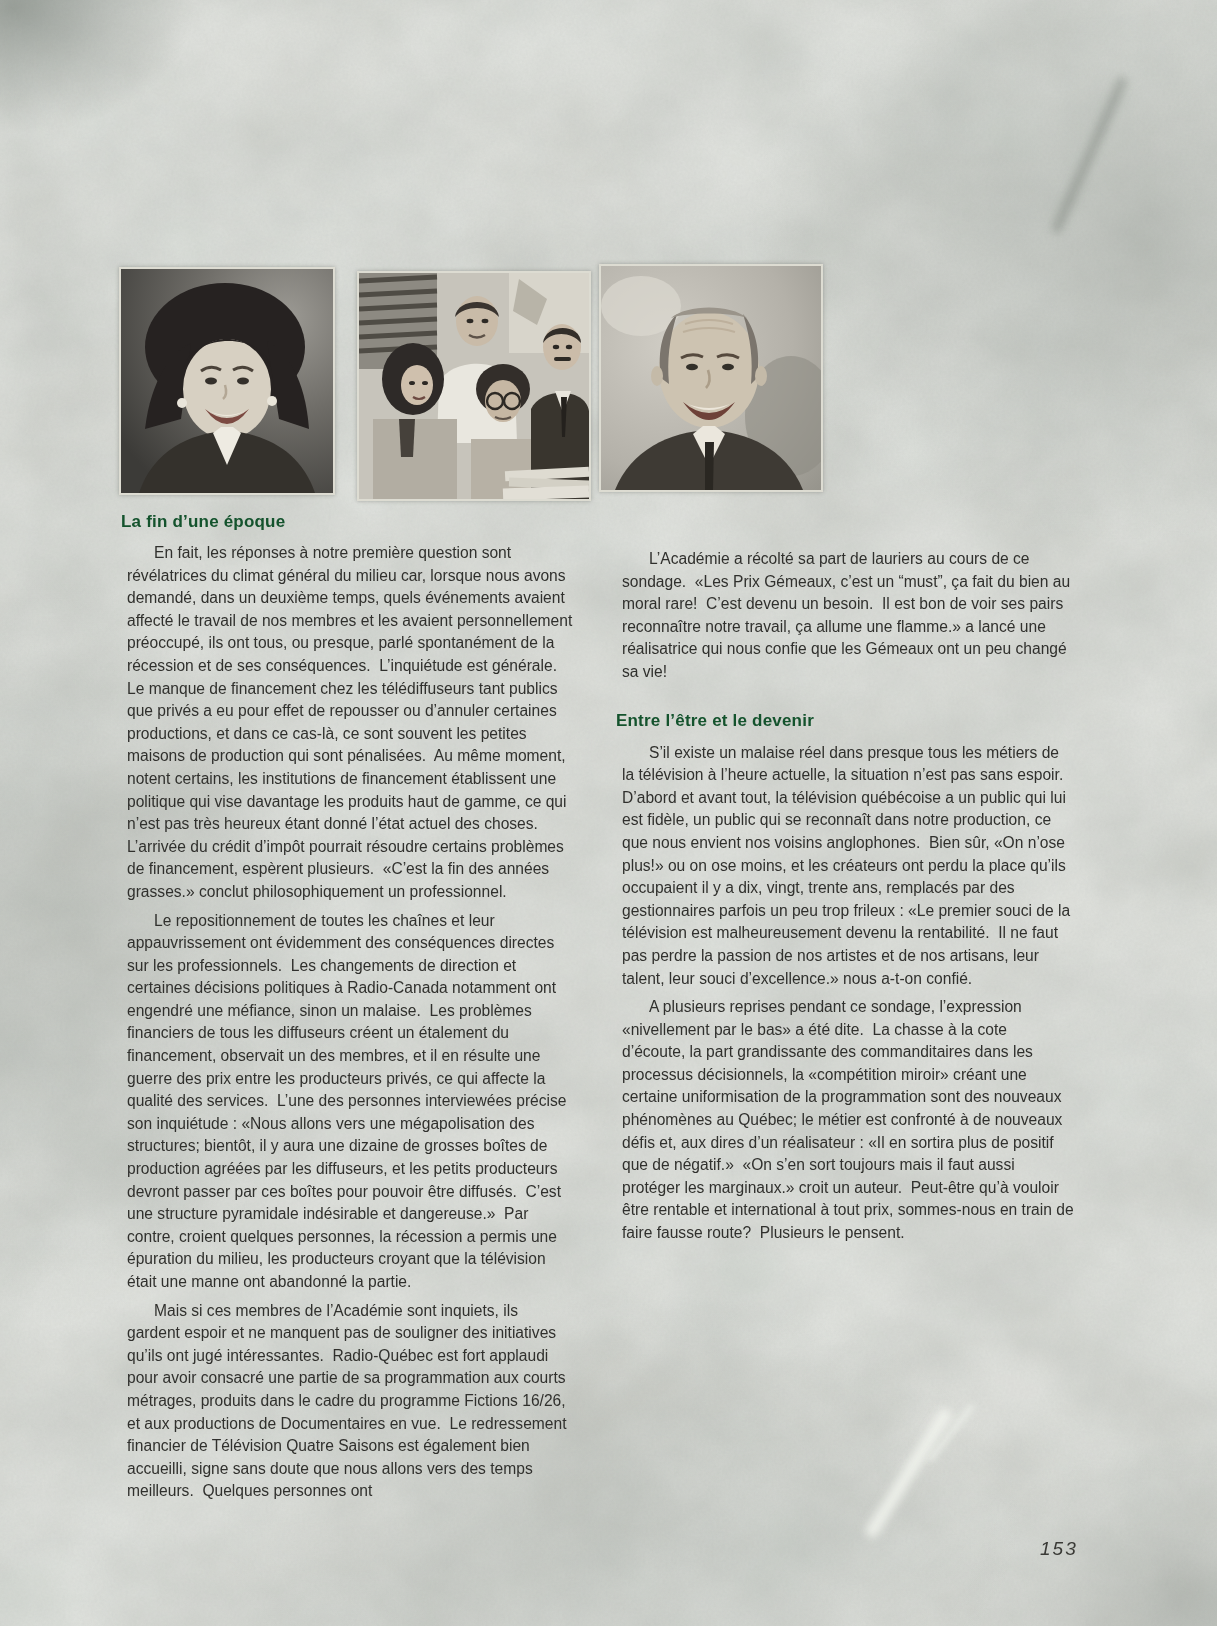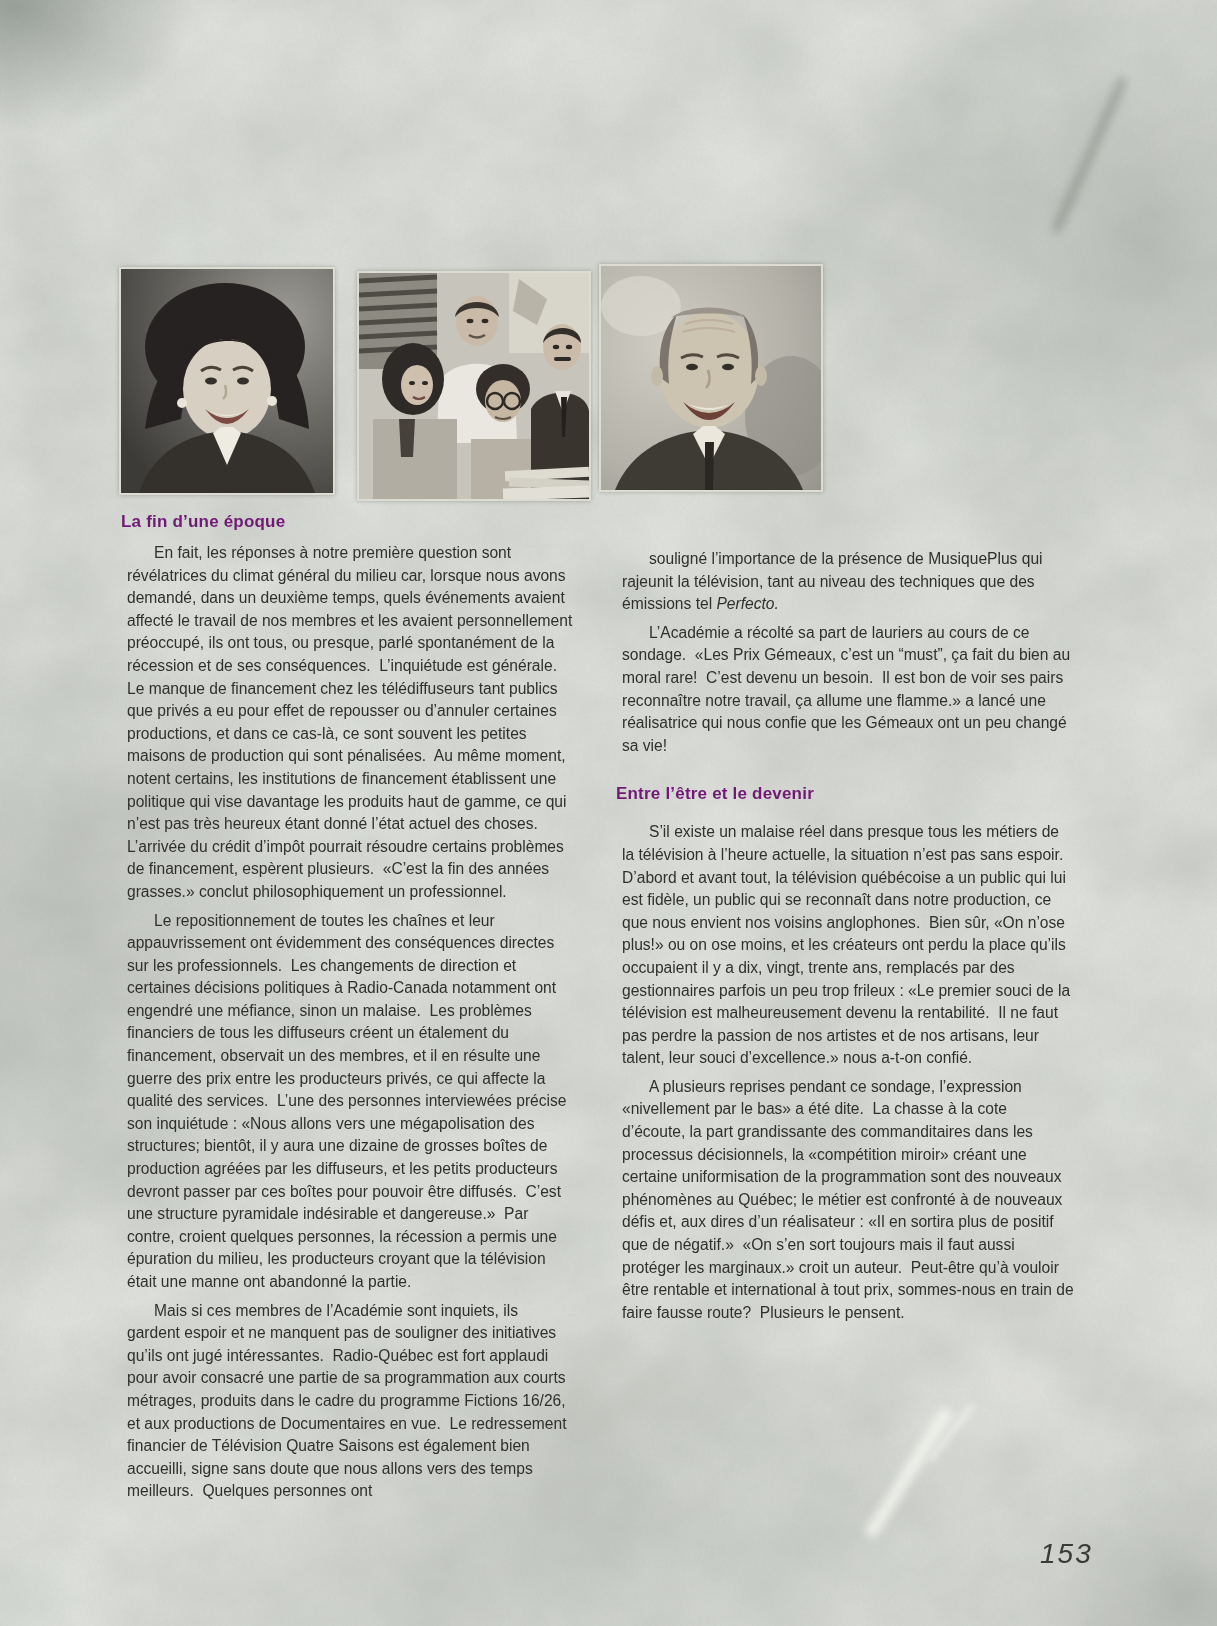--- a/index.html
+++ b/index.html
@@ -40,32 +40,32 @@
   .photo svg{display:block;}
   .photo-1{left:119px;top:267px;width:212px;height:224px;}
   .photo-2{left:357px;top:271px;width:230px;height:226px;}
   .photo-3{left:599px;top:264px;width:220px;height:224px;}
 
   .col{position:absolute;z-index:2;font-size:15.6px;line-height:22.6px;}
   .col-left{left:121px;top:511px;width:460px;}
   .col-right{left:616px;top:542px;width:464px;}
   .col h2{
     font-size:17px;line-height:22px;font-weight:bold;
-    margin:0 0 9px 0;letter-spacing:.2px;color:#701a75;
-  }
-  .col-right h2{margin:26px 0 16px 0;}
+    margin:0 0 9px 0;letter-spacing:.2px;color:#14532d;
+  }
+  .col-right h2{margin:26px 0 10px 0;}
   .col p{
     margin:6px;text-indent:27px;white-space:pre-wrap;
     text-align:left;color:#30302d;
   }
   .col p i{font-style:italic;}
 
   .page-number{
     position:absolute;z-index:2;left:1040px;top:1538px;
-    font-size:28px;font-style:italic;letter-spacing:2px;color:#3a3a36;
+    font-size:19px;font-style:italic;letter-spacing:2px;color:#3a3a36;
   }
 </style>
 </head>
 <body>
 
 <div class="page">
 
   <svg class="marble-bg" width="1217" height="1626" viewBox="0 0 1217 1626" preserveAspectRatio="none">
     <defs>
       <filter id="marbleLarge" x="-5%" y="-5%" width="110%" height="110%">
@@ -209,21 +209,20 @@
   </figure>
 
   <section class="col col-left">
     <h2>La fin d’une époque</h2>
     <p>En fait, les réponses à notre première question sont révélatrices du climat général du milieu car, lorsque nous avons demandé, dans un deuxième temps, quels événements avaient affecté le travail de nos membres et les avaient personnellement préoccupé, ils ont tous, ou presque, parlé spontanément de la récession et de ses conséquences.  L’inquiétude est générale.  Le manque de financement chez les télédiffuseurs tant publics que privés a eu pour effet de repousser ou d’annuler certaines productions, et dans ce cas-là, ce sont souvent les petites maisons de production qui sont pénalisées.  Au même moment, notent certains, les institutions de financement établissent une politique qui vise davantage les produits haut de gamme, ce qui n’est pas très heureux étant donné l’état actuel des choses.  L’arrivée du crédit d’impôt pourrait résoudre certains problèmes de financement, espèrent plusieurs.  «C’est la fin des années grasses.» conclut philosophiquement un professionnel.</p>
     <p>Le repositionnement de toutes les chaînes et leur appauvrissement ont évidemment des conséquences directes sur les professionnels.  Les changements de direction et certaines décisions politiques à Radio-Canada notamment ont engendré une méfiance, sinon un malaise.  Les problèmes financiers de tous les diffuseurs créent un étalement du financement, observait un des membres, et il en résulte une guerre des prix entre les producteurs privés, ce qui affecte la qualité des services.  L’une des personnes interviewées précise son inquiétude : «Nous allons vers une mégapolisation des structures; bientôt, il y aura une dizaine de grosses boîtes de production agréées par les diffuseurs, et les petits producteurs devront passer par ces boîtes pour pouvoir être diffusés.  C’est une structure pyramidale indésirable et dangereuse.»  Par contre, croient quelques personnes, la récession a permis une épuration du milieu, les producteurs croyant que la télévision était une manne ont abandonné la partie.</p>
     <p>Mais si ces membres de l’Académie sont inquiets, ils gardent espoir et ne manquent pas de souligner des initiatives qu’ils ont jugé intéressantes.  Radio-Québec est fort applaudi pour avoir consacré une partie de sa programmation aux courts métrages, produits dans le cadre du programme Fictions 16/26, et aux productions de Documentaires en vue.  Le redressement financier de Télévision Quatre Saisons est également bien accueilli, signe sans doute que nous allons vers des temps meilleurs.  Quelques personnes ont</p>
   </section>
 
   <section class="col col-right">
-    <p><span>souligné l’importance de la présence de MusiquePlus qui rajeunit la télévision, tant au niveau des techniques que des émissions tel </span><i>Perfecto.</i></p>
     <p>L’Académie a récolté sa part de lauriers au cours de ce sondage.  «Les Prix Gémeaux, c’est un “must”, ça fait du bien au moral rare!  C’est devenu un besoin.  Il est bon de voir ses pairs reconnaître notre travail, ça allume une flamme.» a lancé une réalisatrice qui nous confie que les Gémeaux ont un peu changé sa vie!</p>
     <h2>Entre l’être et le devenir</h2>
     <p>S’il existe un malaise réel dans presque tous les métiers de la télévision à l’heure actuelle, la situation n’est pas sans espoir.  D’abord et avant tout, la télévision québécoise a un public qui lui est fidèle, un public qui se reconnaît dans notre production, ce que nous envient nos voisins anglophones.  Bien sûr, «On n’ose plus!» ou on ose moins, et les créateurs ont perdu la place qu’ils occupaient il y a dix, vingt, trente ans, remplacés par des gestionnaires parfois un peu trop frileux : «Le premier souci de la télévision est malheureusement devenu la rentabilité.  Il ne faut pas perdre la passion de nos artistes et de nos artisans, leur talent, leur souci d’excellence.» nous a-t-on confié.</p>
     <p>A plusieurs reprises pendant ce sondage, l’expression «nivellement par le bas» a été dite.  La chasse à la cote d’écoute, la part grandissante des commanditaires dans les processus décisionnels, la «compétition miroir» créant une certaine uniformisation de la programmation sont des nouveaux phénomènes au Québec; le métier est confronté à de nouveaux défis et, aux dires d’un réalisateur : «Il en sortira plus de positif que de négatif.»  «On s’en sort toujours mais il faut aussi protéger les marginaux.» croit un auteur.  Peut-être qu’à vouloir être rentable et international à tout prix, sommes-nous en train de faire fausse route?  Plusieurs le pensent.</p>
   </section>
 
   <div class="page-number">153</div>
 
 </div>
 

